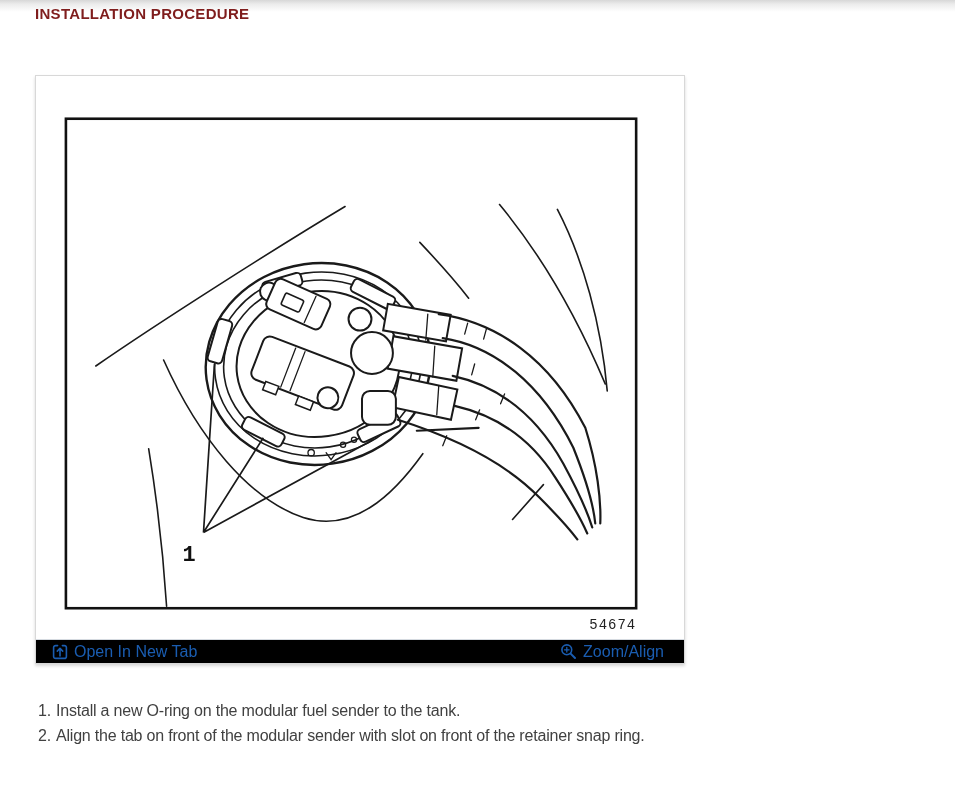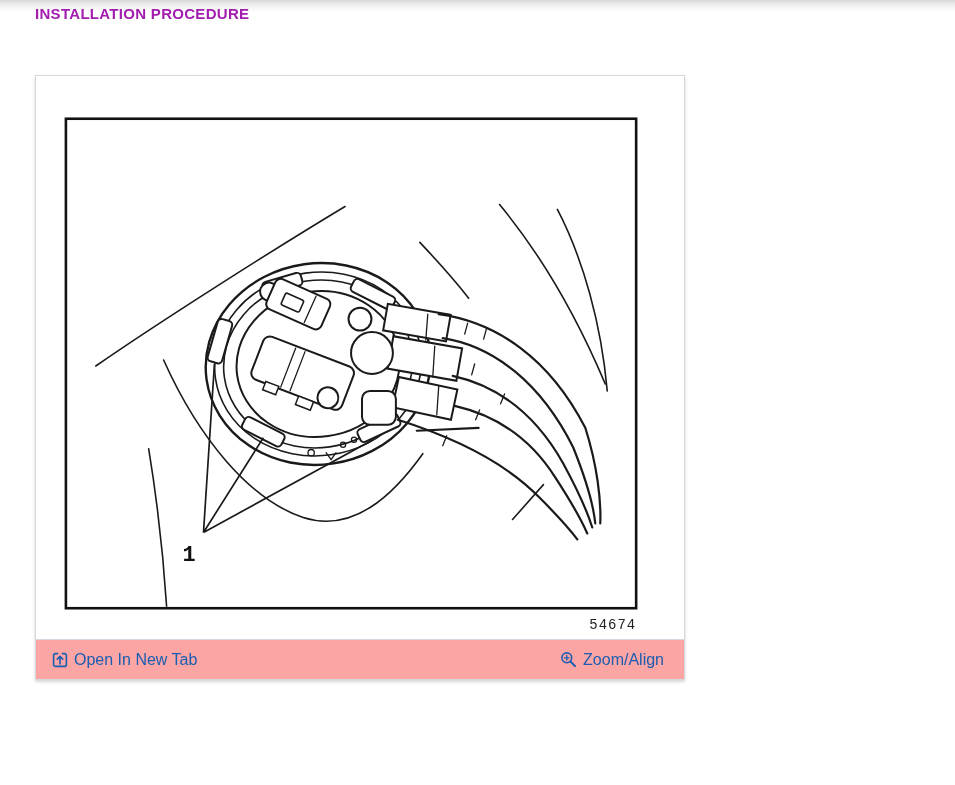--- a/index.html
+++ b/index.html
@@ -7,36 +7,36 @@
   body { font-family: "Liberation Sans", sans-serif; position: relative; }
 
   .top-gradient {
     position: absolute; left: 0; top: 0; width: 955px; height: 12px;
     background: linear-gradient(to bottom, #d7d7d7 0%, #ececec 35%, #ffffff 100%);
     pointer-events: none;
   }
 
   .page-title {
     position: absolute; left: 35px; top: 5px;
-    font-size: 15px; font-weight: bold; color: #a21caf; letter-spacing: 0.3px;
+    font-size: 15px; font-weight: bold; color: #7f1d1d; letter-spacing: 0.3px;
   }
 
   .figure-card {
     position: absolute; left: 35px; top: 75px; width: 650px;
     background: #ffffff;
     border: 1px solid #d8d8d8;
     box-shadow: 0 2px 3px rgba(0,0,0,0.16);
   }
   .figure-image-area {
     position: relative; width: 648px; height: 563px; background: #ffffff;
   }
   .figure-image-area svg { display: block; width: 648px; height: 563px; }
 
   .figure-toolbar {
-    height: 40px; background: #fca5a5; border-top: 1px solid #d5dae0;
+    height: 24px; background: #000000; border-top: 1px solid #d5dae0;
     display: flex; align-items: center; justify-content: space-between;
     padding: 0 20px 0 16px;
   }
   .tb-link {
     display: flex; align-items: center; gap: 6px;
     color: #1a5db1; font-size: 16px; text-decoration: none; cursor: pointer;
   }
   .tb-link svg { display: block; }
 
   .steps { position: absolute; left: 38px; top: 698px; width: 905px; }
@@ -157,13 +157,19 @@
         <circle cx="6.8" cy="6.8" r="4.9" fill="none" stroke="#1a5db1" stroke-width="1.6"></circle>
         <path d="M 10.6,10.6 L 15,15" stroke="#1a5db1" stroke-width="2" stroke-linecap="round"></path>
         <path d="M 4.5,6.8 H 9.1 M 6.8,4.5 V 9.1" stroke="#1a5db1" stroke-width="1.3" stroke-linecap="round"></path>
       </svg>
       <span>Zoom/Align</span>
     </a>
   </div>
 </div>
 
 <div class="steps">
+  <div class="step-line">
+    <span class="step-num">1.</span><span>Install a new O-ring on the modular fuel sender to the tank.</span>
+  </div>
+  <div class="step-line">
+    <span class="step-num">2.</span><span>Align the tab on front of the modular sender with slot on front of the retainer snap ring.</span>
+  </div>
 </div>
 
 </body></html>

